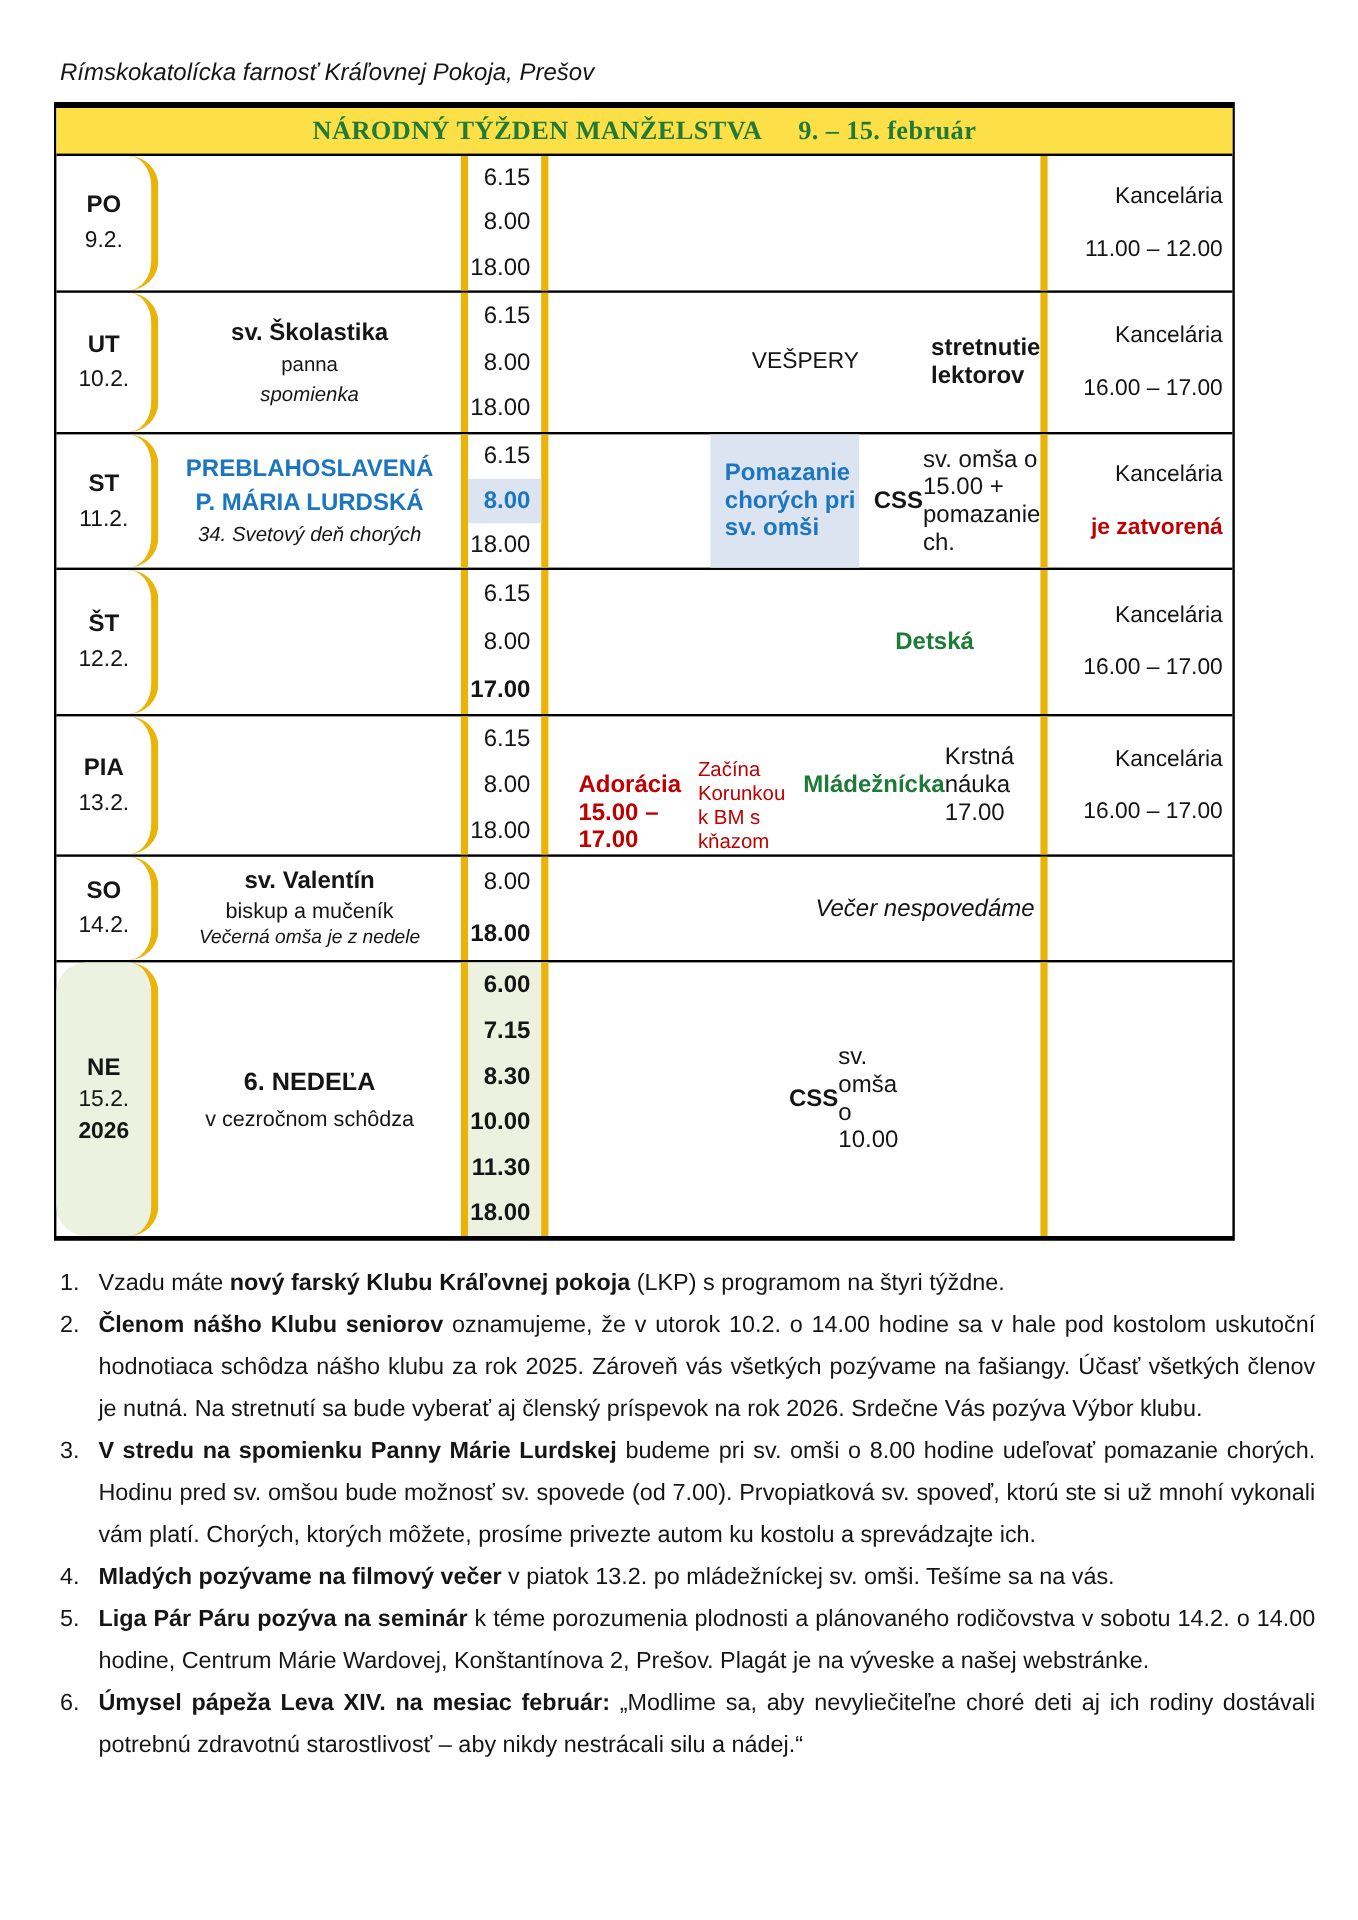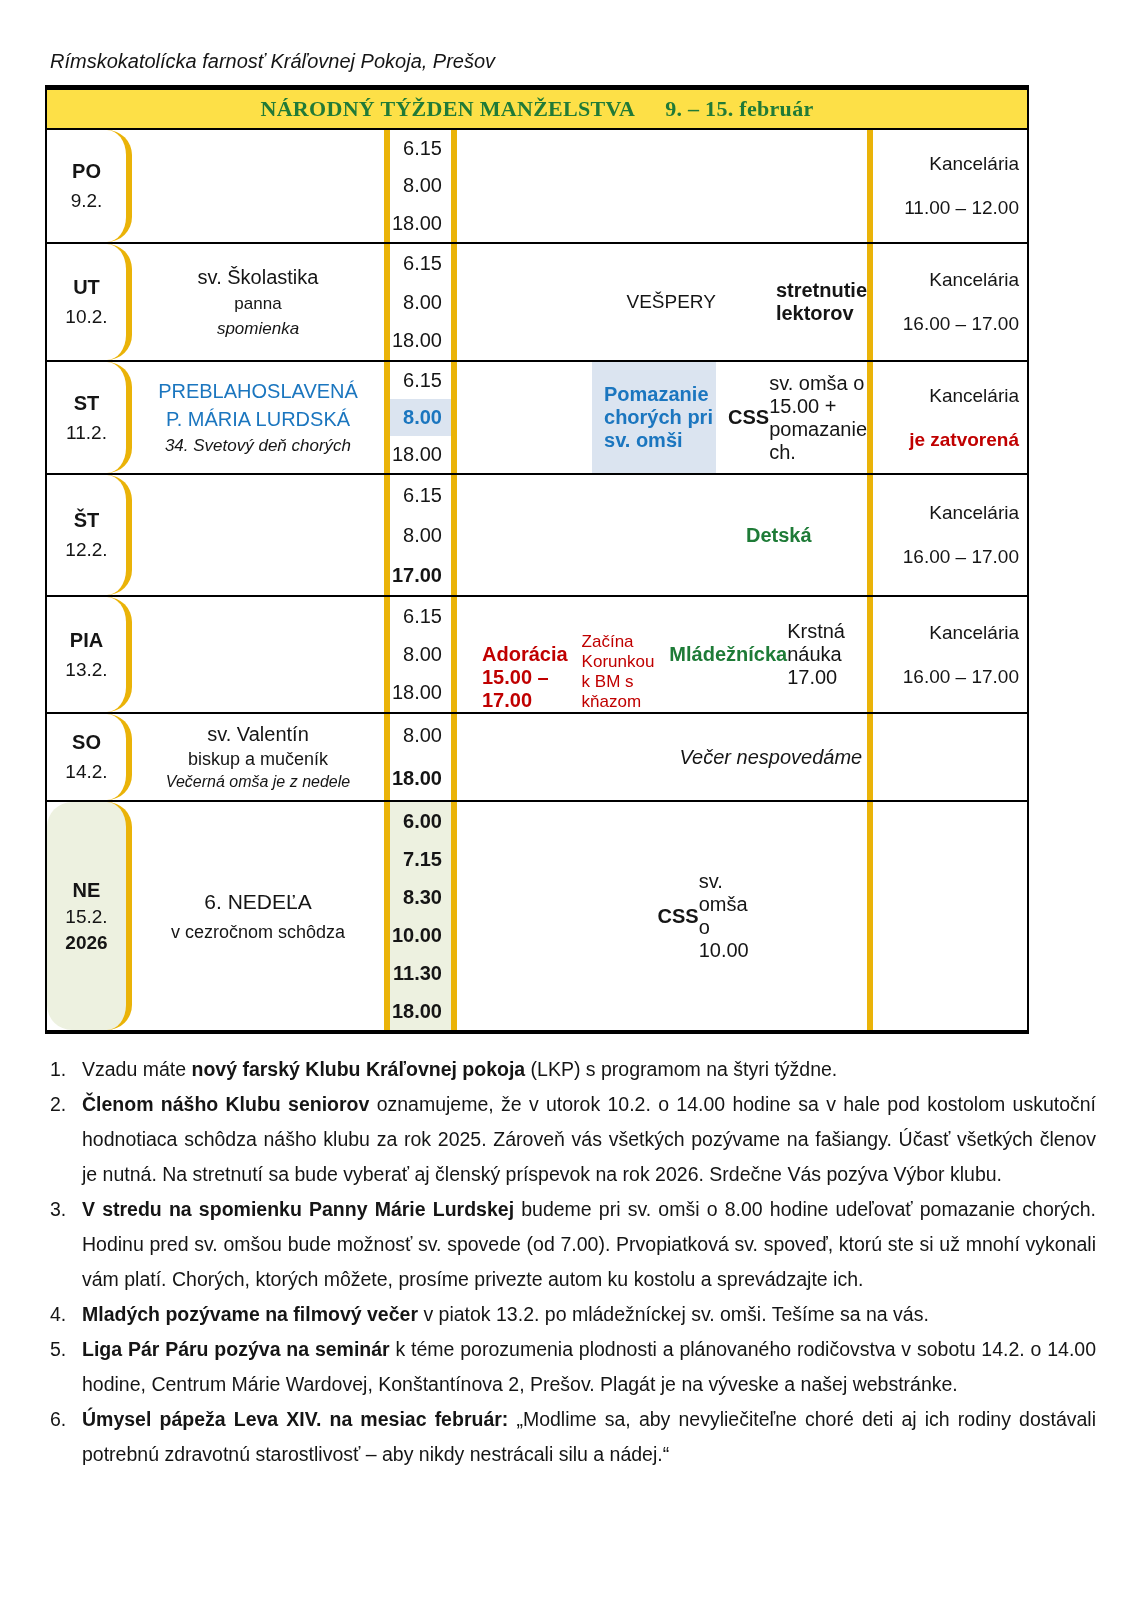--- a/index.html
+++ b/index.html
@@ -24,21 +24,21 @@
     font-size:22px; color:#217a37; letter-spacing:0.3px;
   }
   .row { display:flex; border-bottom:2.5px solid #000; }
   .row:last-child { border-bottom:none; }
   .cell { border-right:6px solid #eab308; box-sizing:border-box; }
   .cell:last-child { border-right:none; }
   .day { width:85px; display:flex; flex-direction:column; align-items:center; justify-content:center; gap:7px;border-radius:25px; }
   .day-abbr { font-weight:bold; font-size:20px; }
   .day-date { font-size:19px; }
   .feast { width:258px; display:flex; flex-direction:column; align-items:center; justify-content:center; gap:5px; text-align:center; }
-  .feast-title { font-weight:normal; font-size:20px; }
+  .feast-title { font-weight:bold; font-size:20px; }
   .feast-title.big { font-size:21px; }
   .feast-sub { font-size:17px; }
   .time { width:67px; display:flex; flex-direction:column; }
   .tline { flex:1; display:flex; align-items:center; justify-content:flex-end; padding-right:9px; font-size:20px; }
   .event { width:405px; display:flex; flex-direction:row;margin-left:11px; }
   .eline { flex:1; display:flex; align-items:center; padding-left:12px; font-size:20px; gap:0; }
   .eline.center { justify-content:center; padding-left:14px;align-items:flex-end; }
   .eline.split { justify-content:space-between; padding-right:22px; }
   .office { flex:1; display:flex; flex-direction:column; justify-content:center; gap:22px; text-align:right; padding-right:8px; font-size:19px; }
   .bold { font-weight:bold; }

